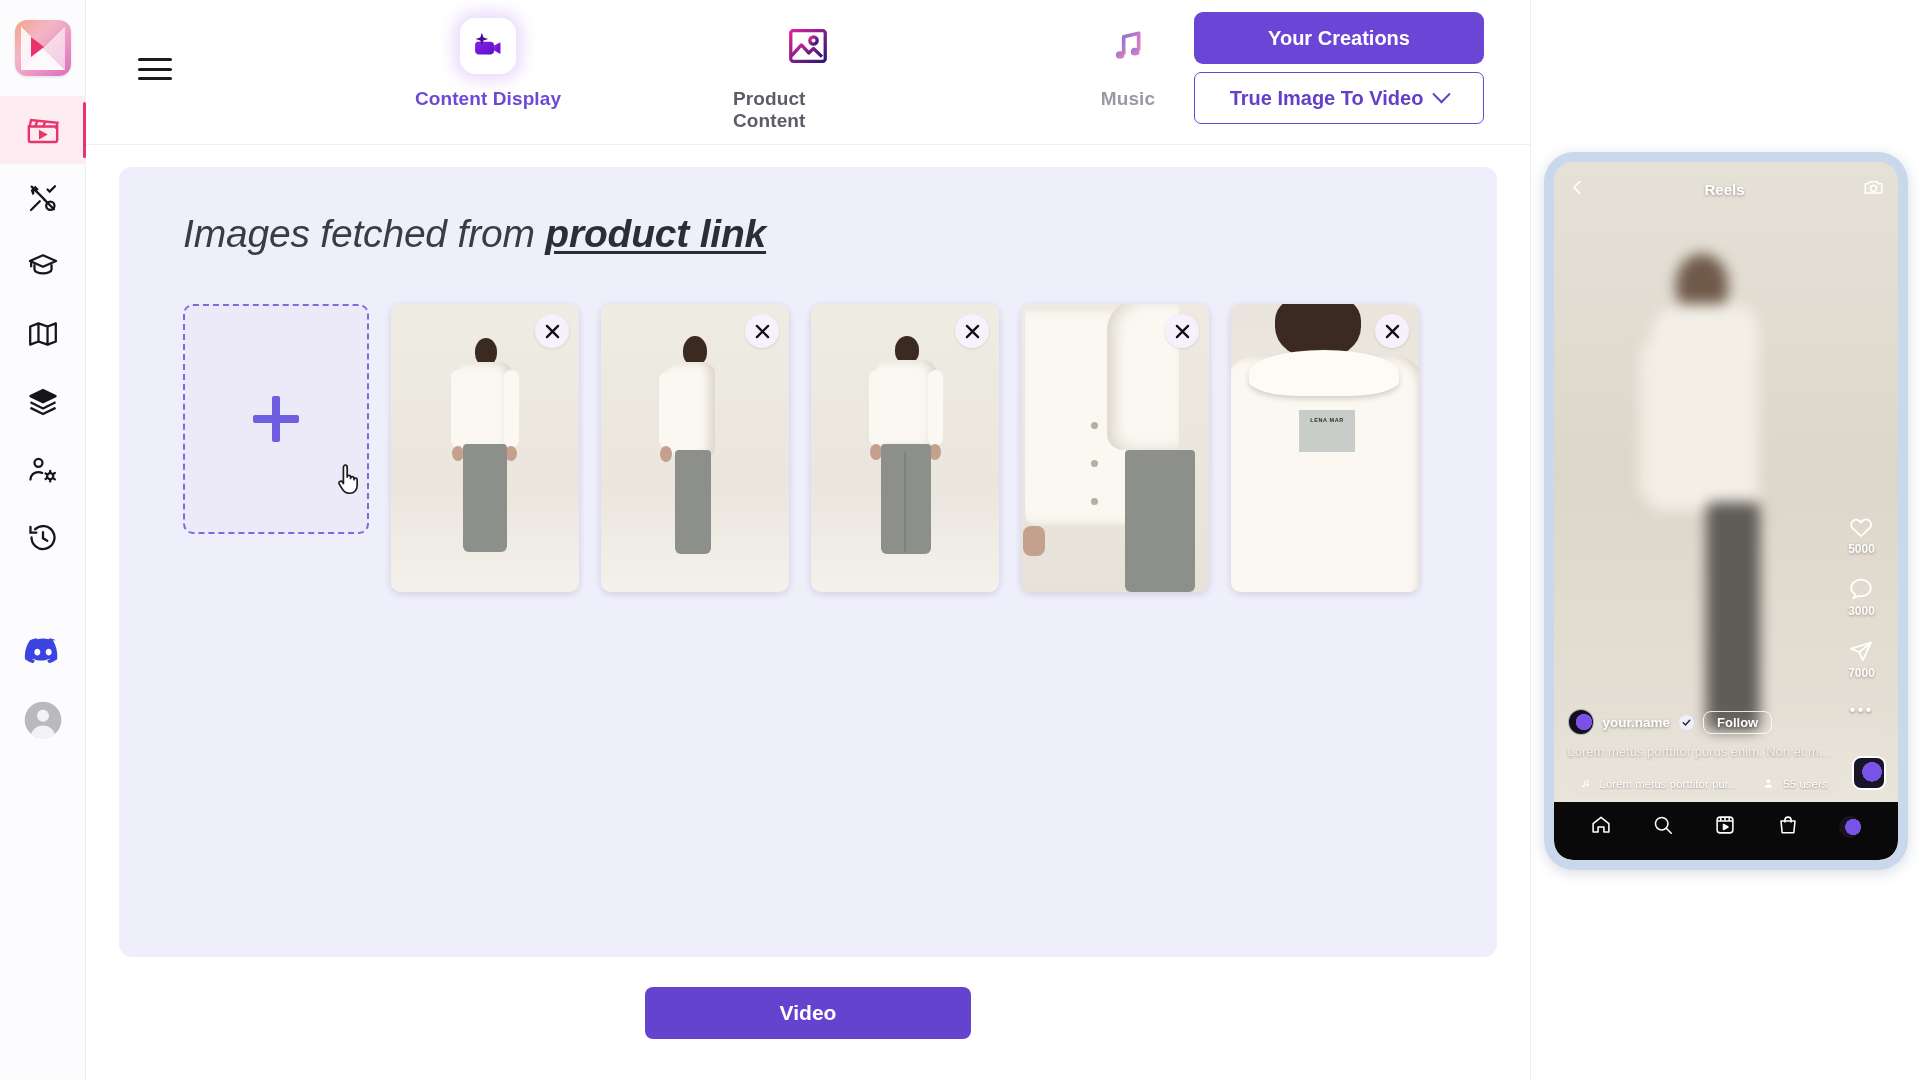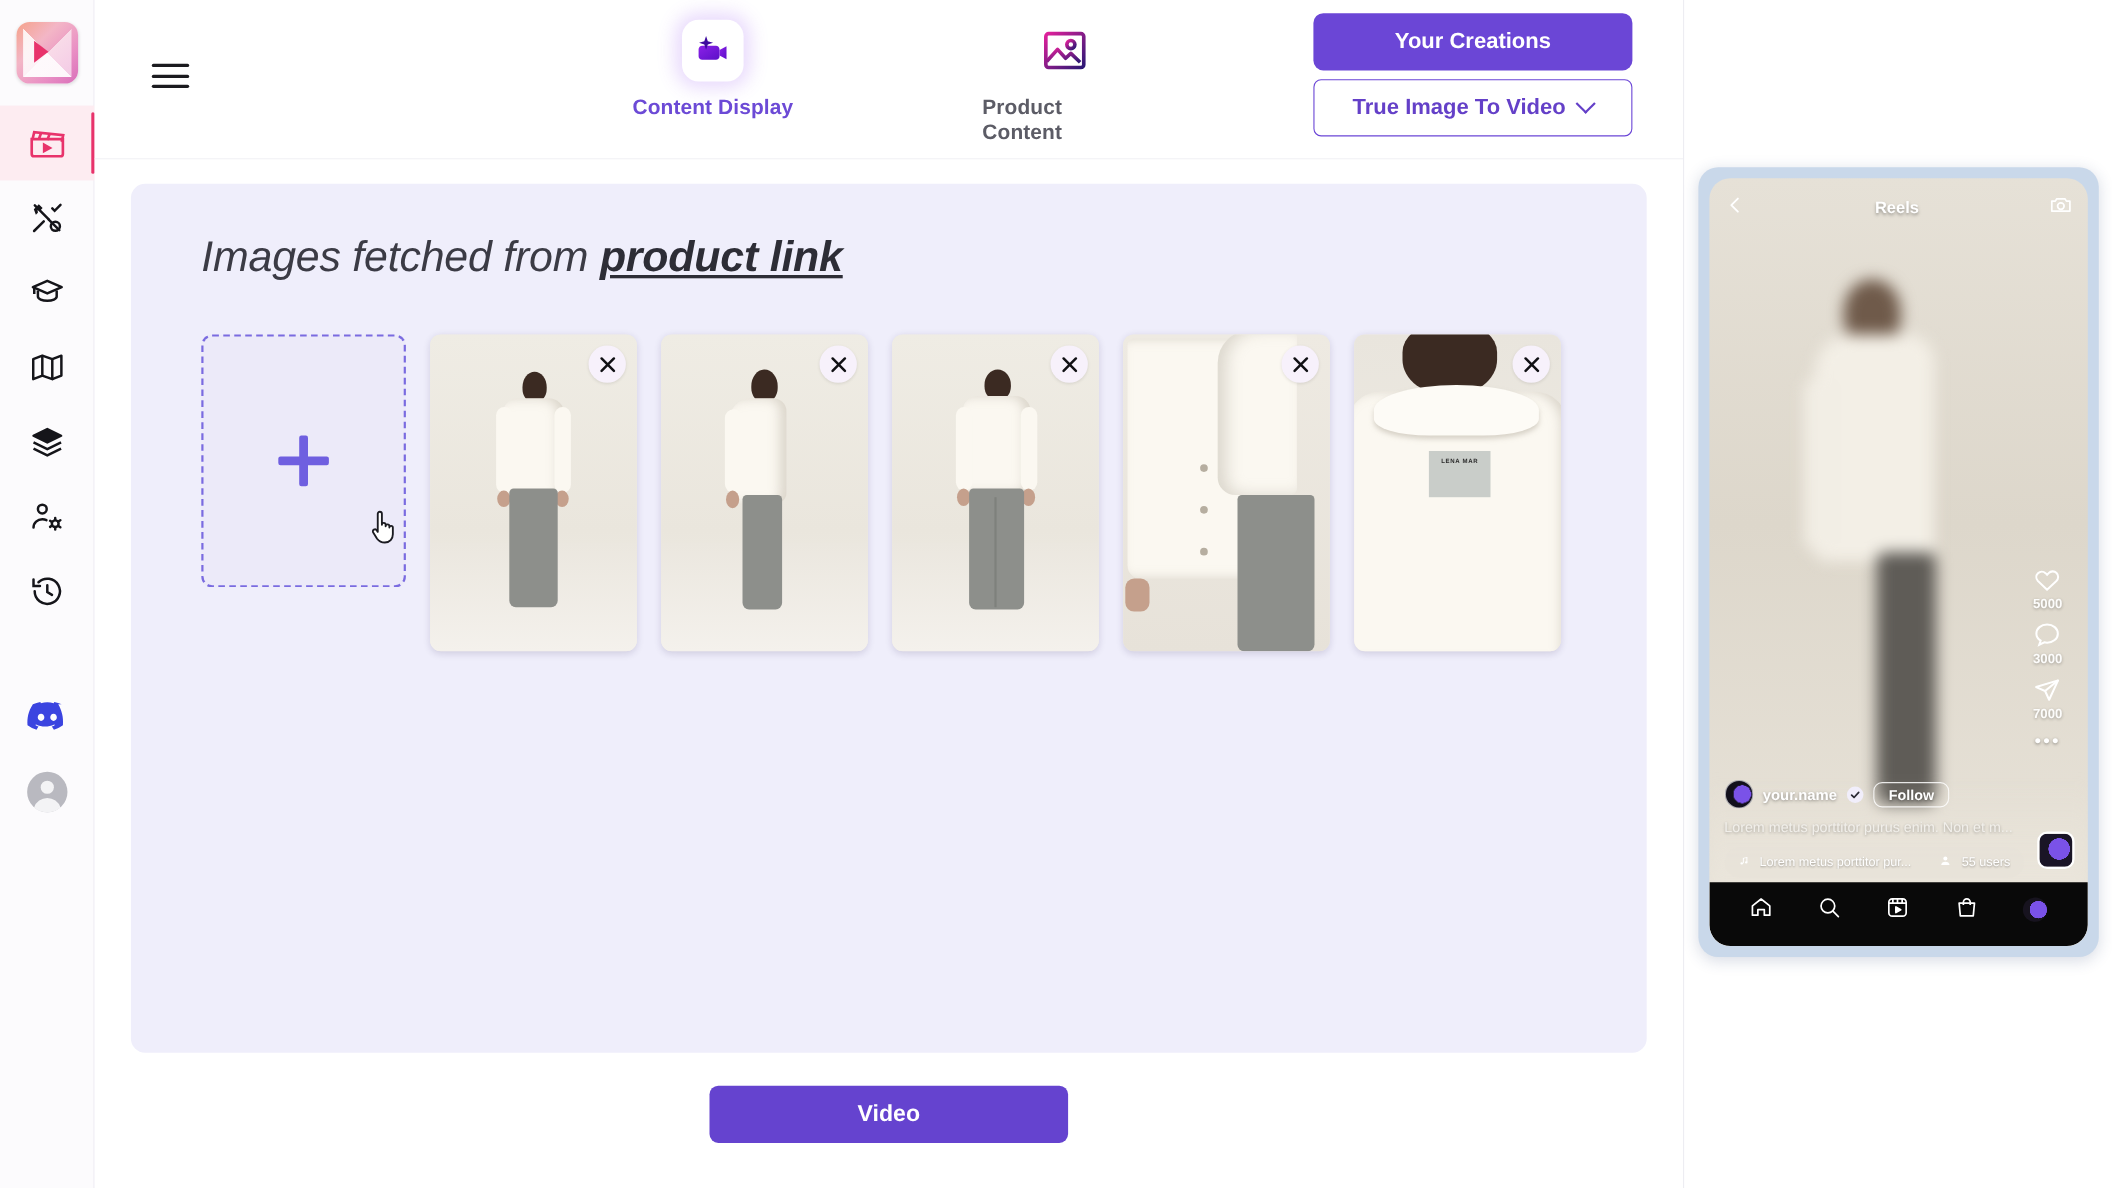--- a/index.html
+++ b/index.html
@@ -191,39 +191,39 @@
   
   .rightpanel {
     width: 390px; flex: 0 0 390px; height: 1080px;
     border-left: 1px solid #ededf2;
     background: #fff;
     padding-top: 152px;
     display:flex; justify-content:center;
   }
   .phone {
     width: 364px; height: 718px;
-    border-radius: 18px;
+    border-radius: 30px;
     background: #c9d8ea;
     padding: 10px;
     box-shadow: 0 3px 14px rgba(40,60,110,.18);
   }
   .screen {
     width:100%; height:100%; border-radius:19px; overflow:hidden;
     position:relative;
     background: linear-gradient(180deg,#e6e1d7 0%, #ddd7cb 45%, #e9e4da 100%);
   }
   .screen .blurfig { position:absolute; inset:0; filter: blur(7px); }
   .ph-head {
     position:absolute; left:0; right:0; top:10px; height:34px;
     display:flex; align-items:center; padding: 0 14px; z-index:6;
   }
   .ph-title { flex:1; text-align:center; color:#fff; font-size:15px; font-weight:700; text-shadow: 0 1px 3px rgba(0,0,0,.35); }
   .ph-side {
     position:absolute; right: 12px; top: 352px; width: 48px; z-index:6;
-    display:flex; flex-direction:column; align-items:center; gap:8px;
+    display:flex; flex-direction:column; align-items:center; gap:20px;
   }
   .ph-side .item { display:flex; flex-direction:column; align-items:center; gap:2px; }
   .ph-side .cnt { color:#fff; font-size:12px; font-weight:700; text-shadow:0 1px 3px rgba(0,0,0,.35); opacity:.92;}
   .ph-bottom { position:absolute; left:0; right:13px; bottom: 62px; z-index:6; padding: 0 14px; }
   .ph-userrow { display:flex; align-items:center; gap:9px; }
   .avatar-sm {
     width:26px;height:26px;border-radius:50%;
     background: radial-gradient(circle at 62% 50%, #7a52e8 0 42%, #12101c 43%);
     border: 1.5px solid rgba(255,255,255,.65);
   }
@@ -407,20 +407,36 @@
               </linearGradient>
                 </defs>
               <rect x="2.6" y="3.6" width="18.8" height="16.8" rx="1.4"></rect>
               <circle cx="15" cy="9" r="2"></circle>
               <path d="M3 17.4 8.4 11.4l4 4.4 2.6-2.4 4.6 4.4"></path>
             </svg>
           </div>
           <div class="tab-label">Product Content</div>
         </div>
 
+        <div class="tab muted">
+          <div class="tab-icon">
+            <svg width="40" height="40" viewBox="0 0 24 24">
+              <defs>
+                  <linearGradient id="gradC" x1="0" y1="0" x2="1" y2="1">
+                <stop offset="0%" stop-color="#8f74d8"></stop>
+                    <stop offset="100%" stop-color="#ef7fc0"></stop>
+              </linearGradient>
+                </defs>
+              <path d="M9.4 17V6.4l9-2v10.2" fill="none" stroke="url(#gradC)" stroke-width="2.2" stroke-linejoin="round"></path>
+              <ellipse cx="7.3" cy="17.4" rx="2.6" ry="2.3" fill="url(#gradC)"></ellipse>
+              <ellipse cx="16.3" cy="15.4" rx="2.6" ry="2.3" fill="url(#gradC)"></ellipse>
+            </svg>
+          </div>
+          <div class="tab-label">Music</div>
+        </div>
 
       </div>
 
       <div class="topright">
         <button class="btn-creations">Your Creations</button>
         <div class="btn-dropdown">
           <span>True Image To Video</span>
           <span class="chev"></span>
         </div>
       </div>

